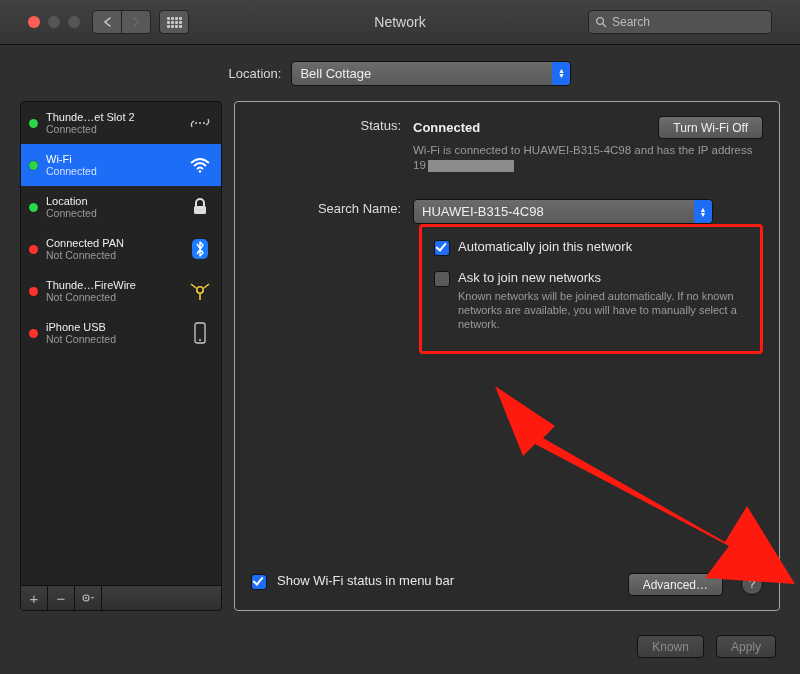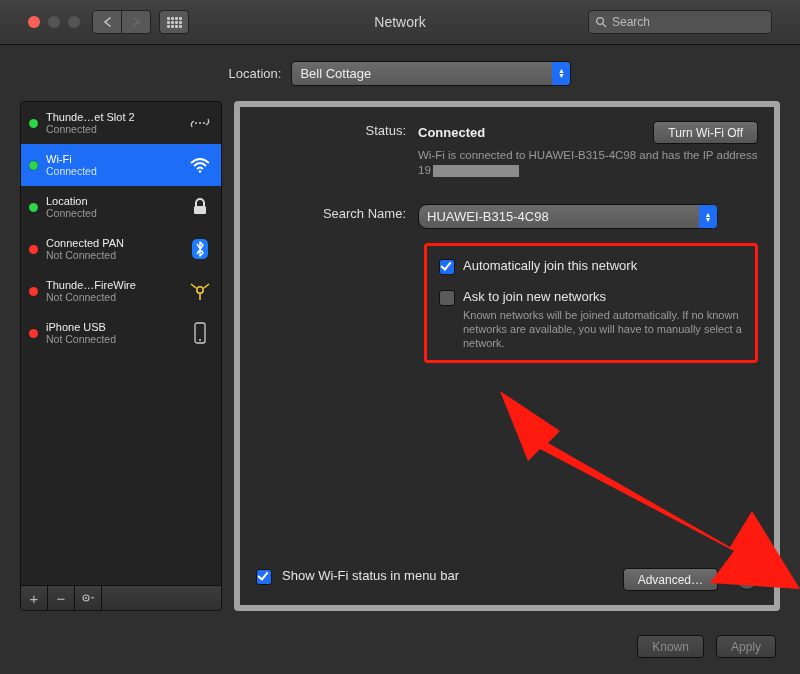--- a/index.html
+++ b/index.html
@@ -100,39 +100,39 @@
   .side-item.selected .side-sub{color:#cfe2ff;}
   .side-item.selected .side-title{color:#fff;}
   .side-icon{width:26px;height:24px;flex:none;display:flex;align-items:center;justify-content:center;}
   .sidebar-footer{
     height:24px;background:linear-gradient(#3d3d3d,#2f2f2f);border-top:1px solid #111;
     display:flex;align-items:center;
   }
   .sf-btn{width:26px;height:100%;border-right:1px solid #111;display:flex;align-items:center;justify-content:center;color:#bbb;font-size:15px;}
   
   .right-panel{
-    flex:1;background:var(--panel);border:6px solid #a3a3a3;border-radius:4px;
+    flex:1;background:var(--panel);border:1px solid #a3a3a3;border-radius:4px;
     padding:14px 16px 14px 16px;position:relative;display:flex;flex-direction:column;
   }
   .row{display:flex;margin-bottom:4px;}
   .label-col{width:150px;text-align:right;padding-right:12px;padding-top:2px;font-size:13px;color:#ddd;}
   .val-col{flex:1;}
   .status-line{display:flex;align-items:center;gap:12px;}
   .status-val{font-weight:600;color:#eee;font-size:13px;}
   .pill-btn{
     height:21px;padding:0 14px;background:linear-gradient(#6d6d6d,#555);
     border:1px solid #111;border-radius:4px;color:#eee;font-size:12px;
     display:inline-flex;align-items:center;
   }
   .status-desc{font-size:11.5px;color:var(--text-dim);margin-top:4px;line-height:15px;}
   .ip-mask{display:inline-block;width:86px;height:12px;background:#8c8c8c;vertical-align:middle;margin-left:2px;}
-  .net-select{width:290px;border-radius:9px;}
+  .net-select{width:290px;}
   .redbox{
     border:3px solid #ff1a10;border-radius:4px;
-    padding:12px 12px 10px 12px;margin-top:14px;margin-left:6px;
+    padding:12px 12px 20px 12px;margin-left:6px;
   }
   .chk-row{display:flex;align-items:flex-start;gap:8px;margin-bottom:14px;}
   .chk-row:last-child{margin-bottom:0;}
   .chk{
     width:14px;height:14px;border:1px solid #111;border-radius:3px;
     background:#5a5a5a;flex:none;margin-top:1px;position:relative;
   }
   .chk.checked{background:var(--accent);}
   .chk.checked::after{
     content:"";position:absolute;left:3px;top:0px;width:4px;height:8px;

